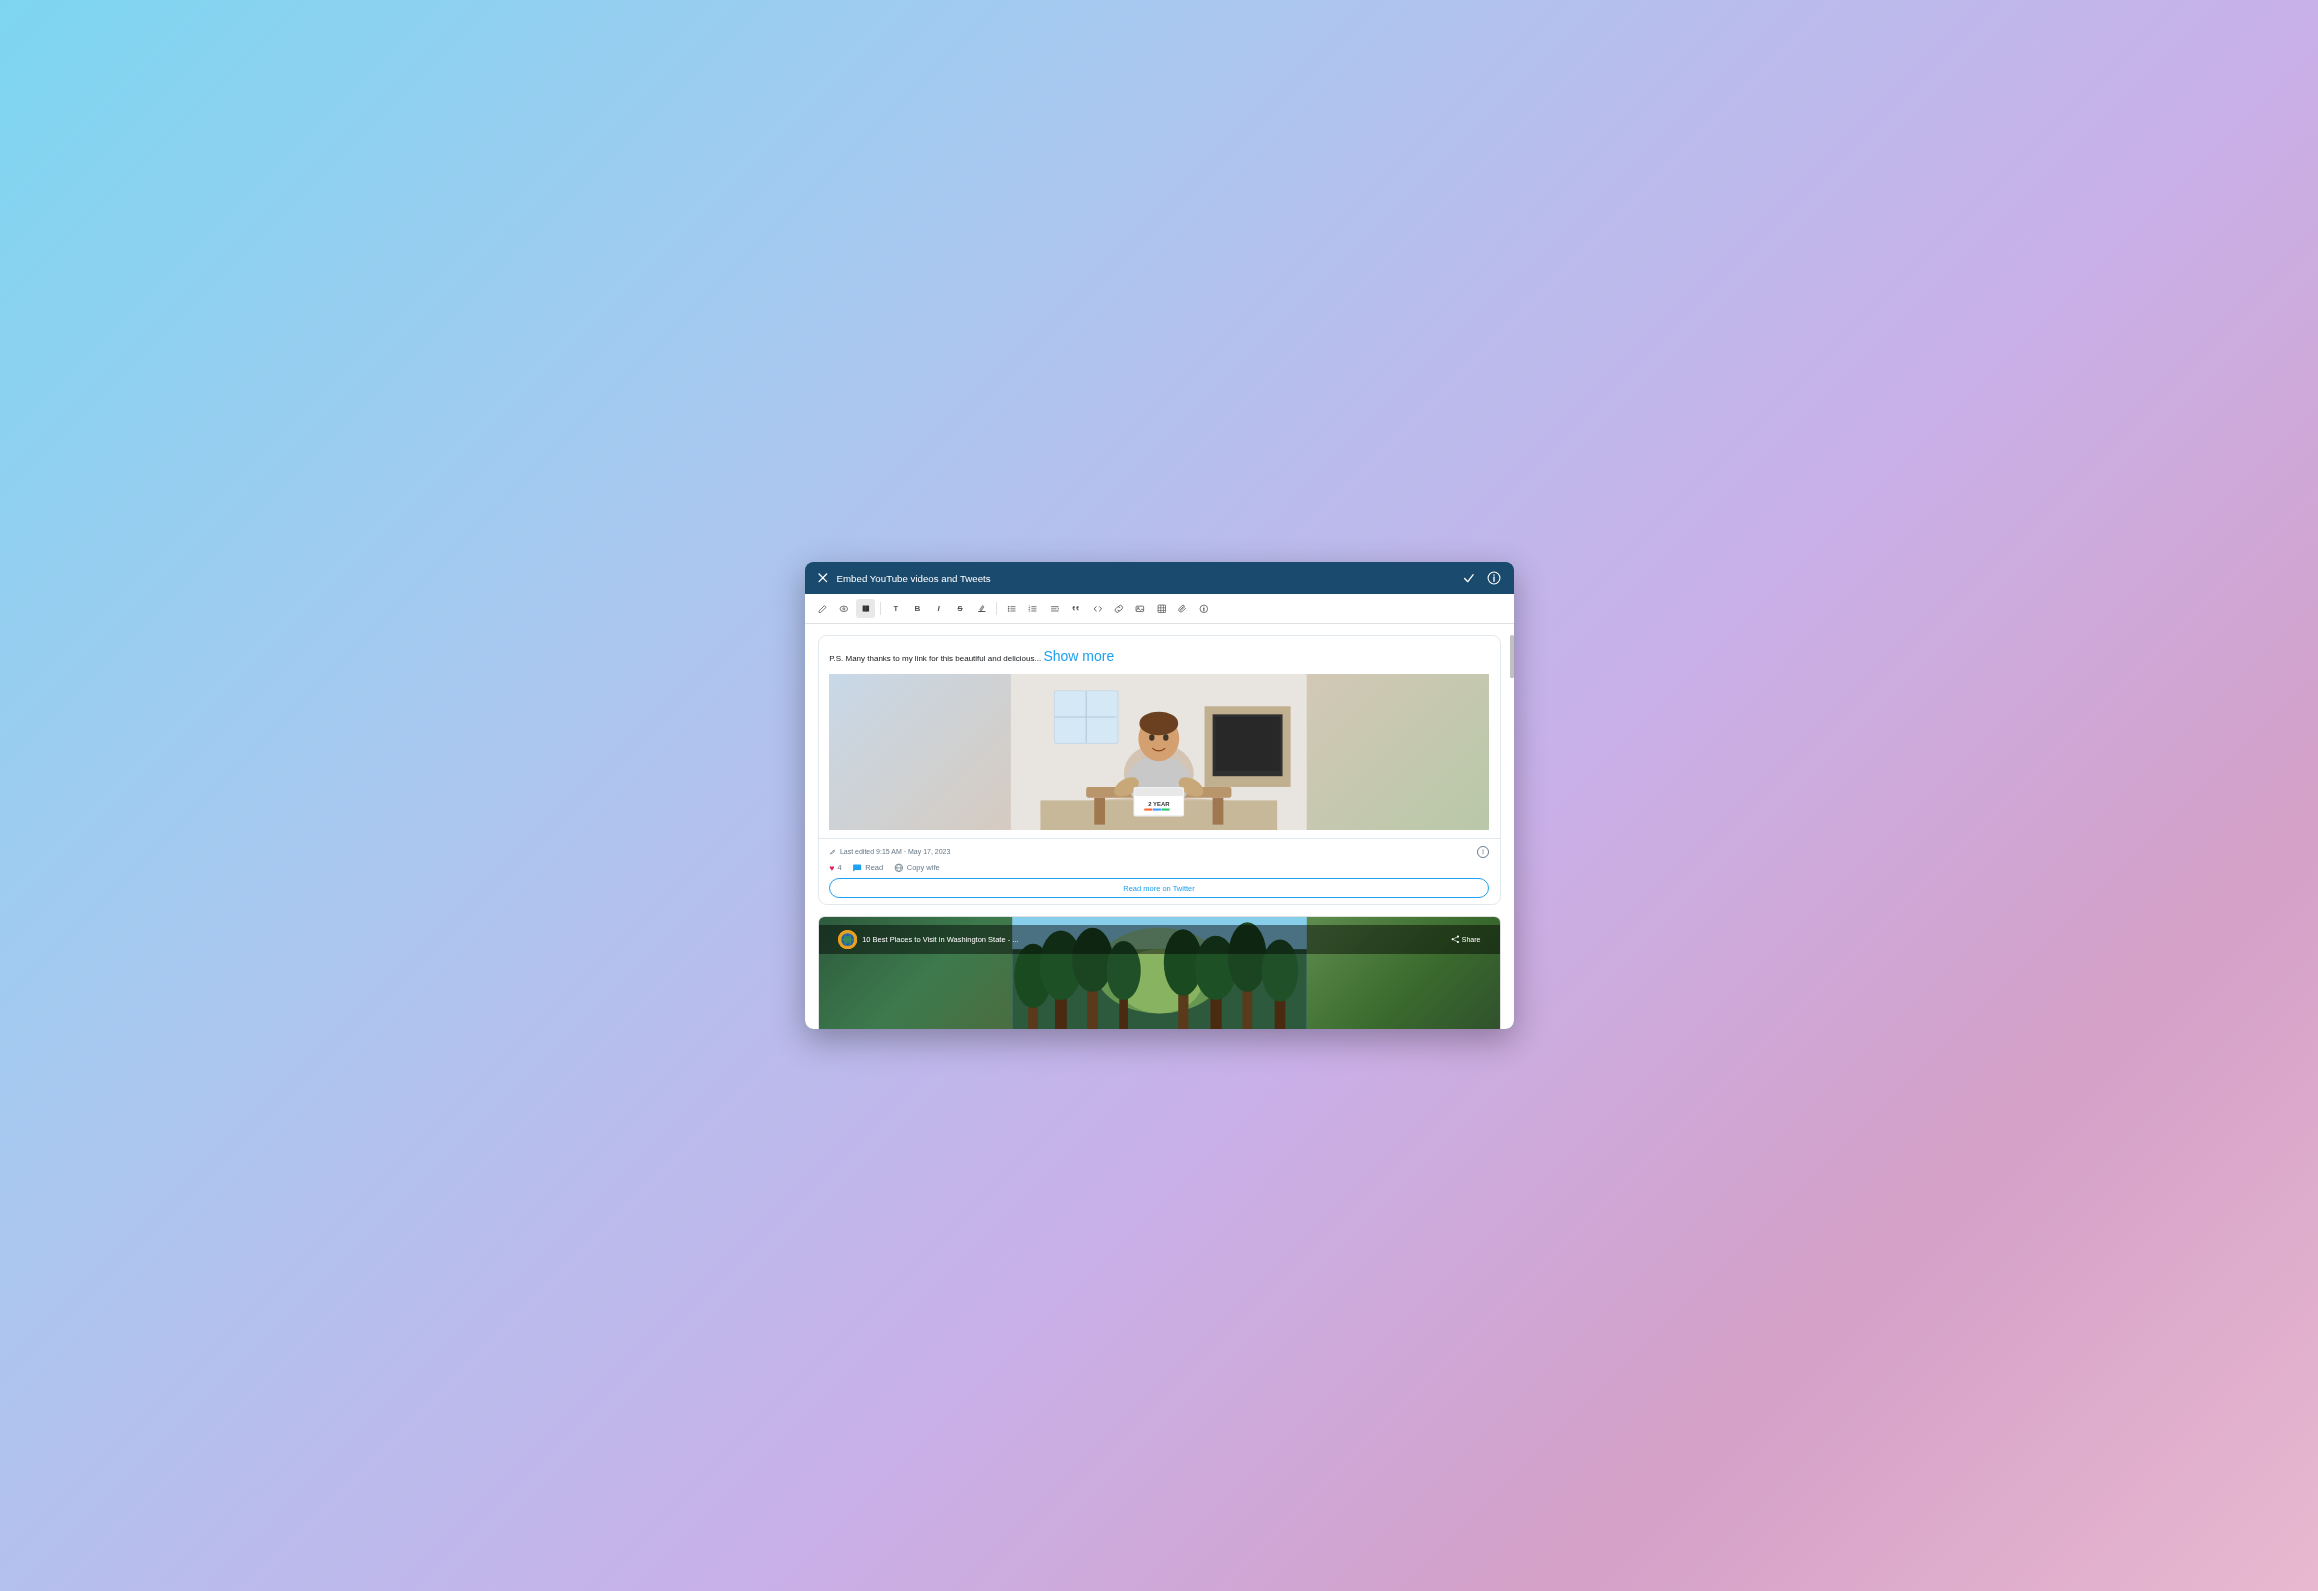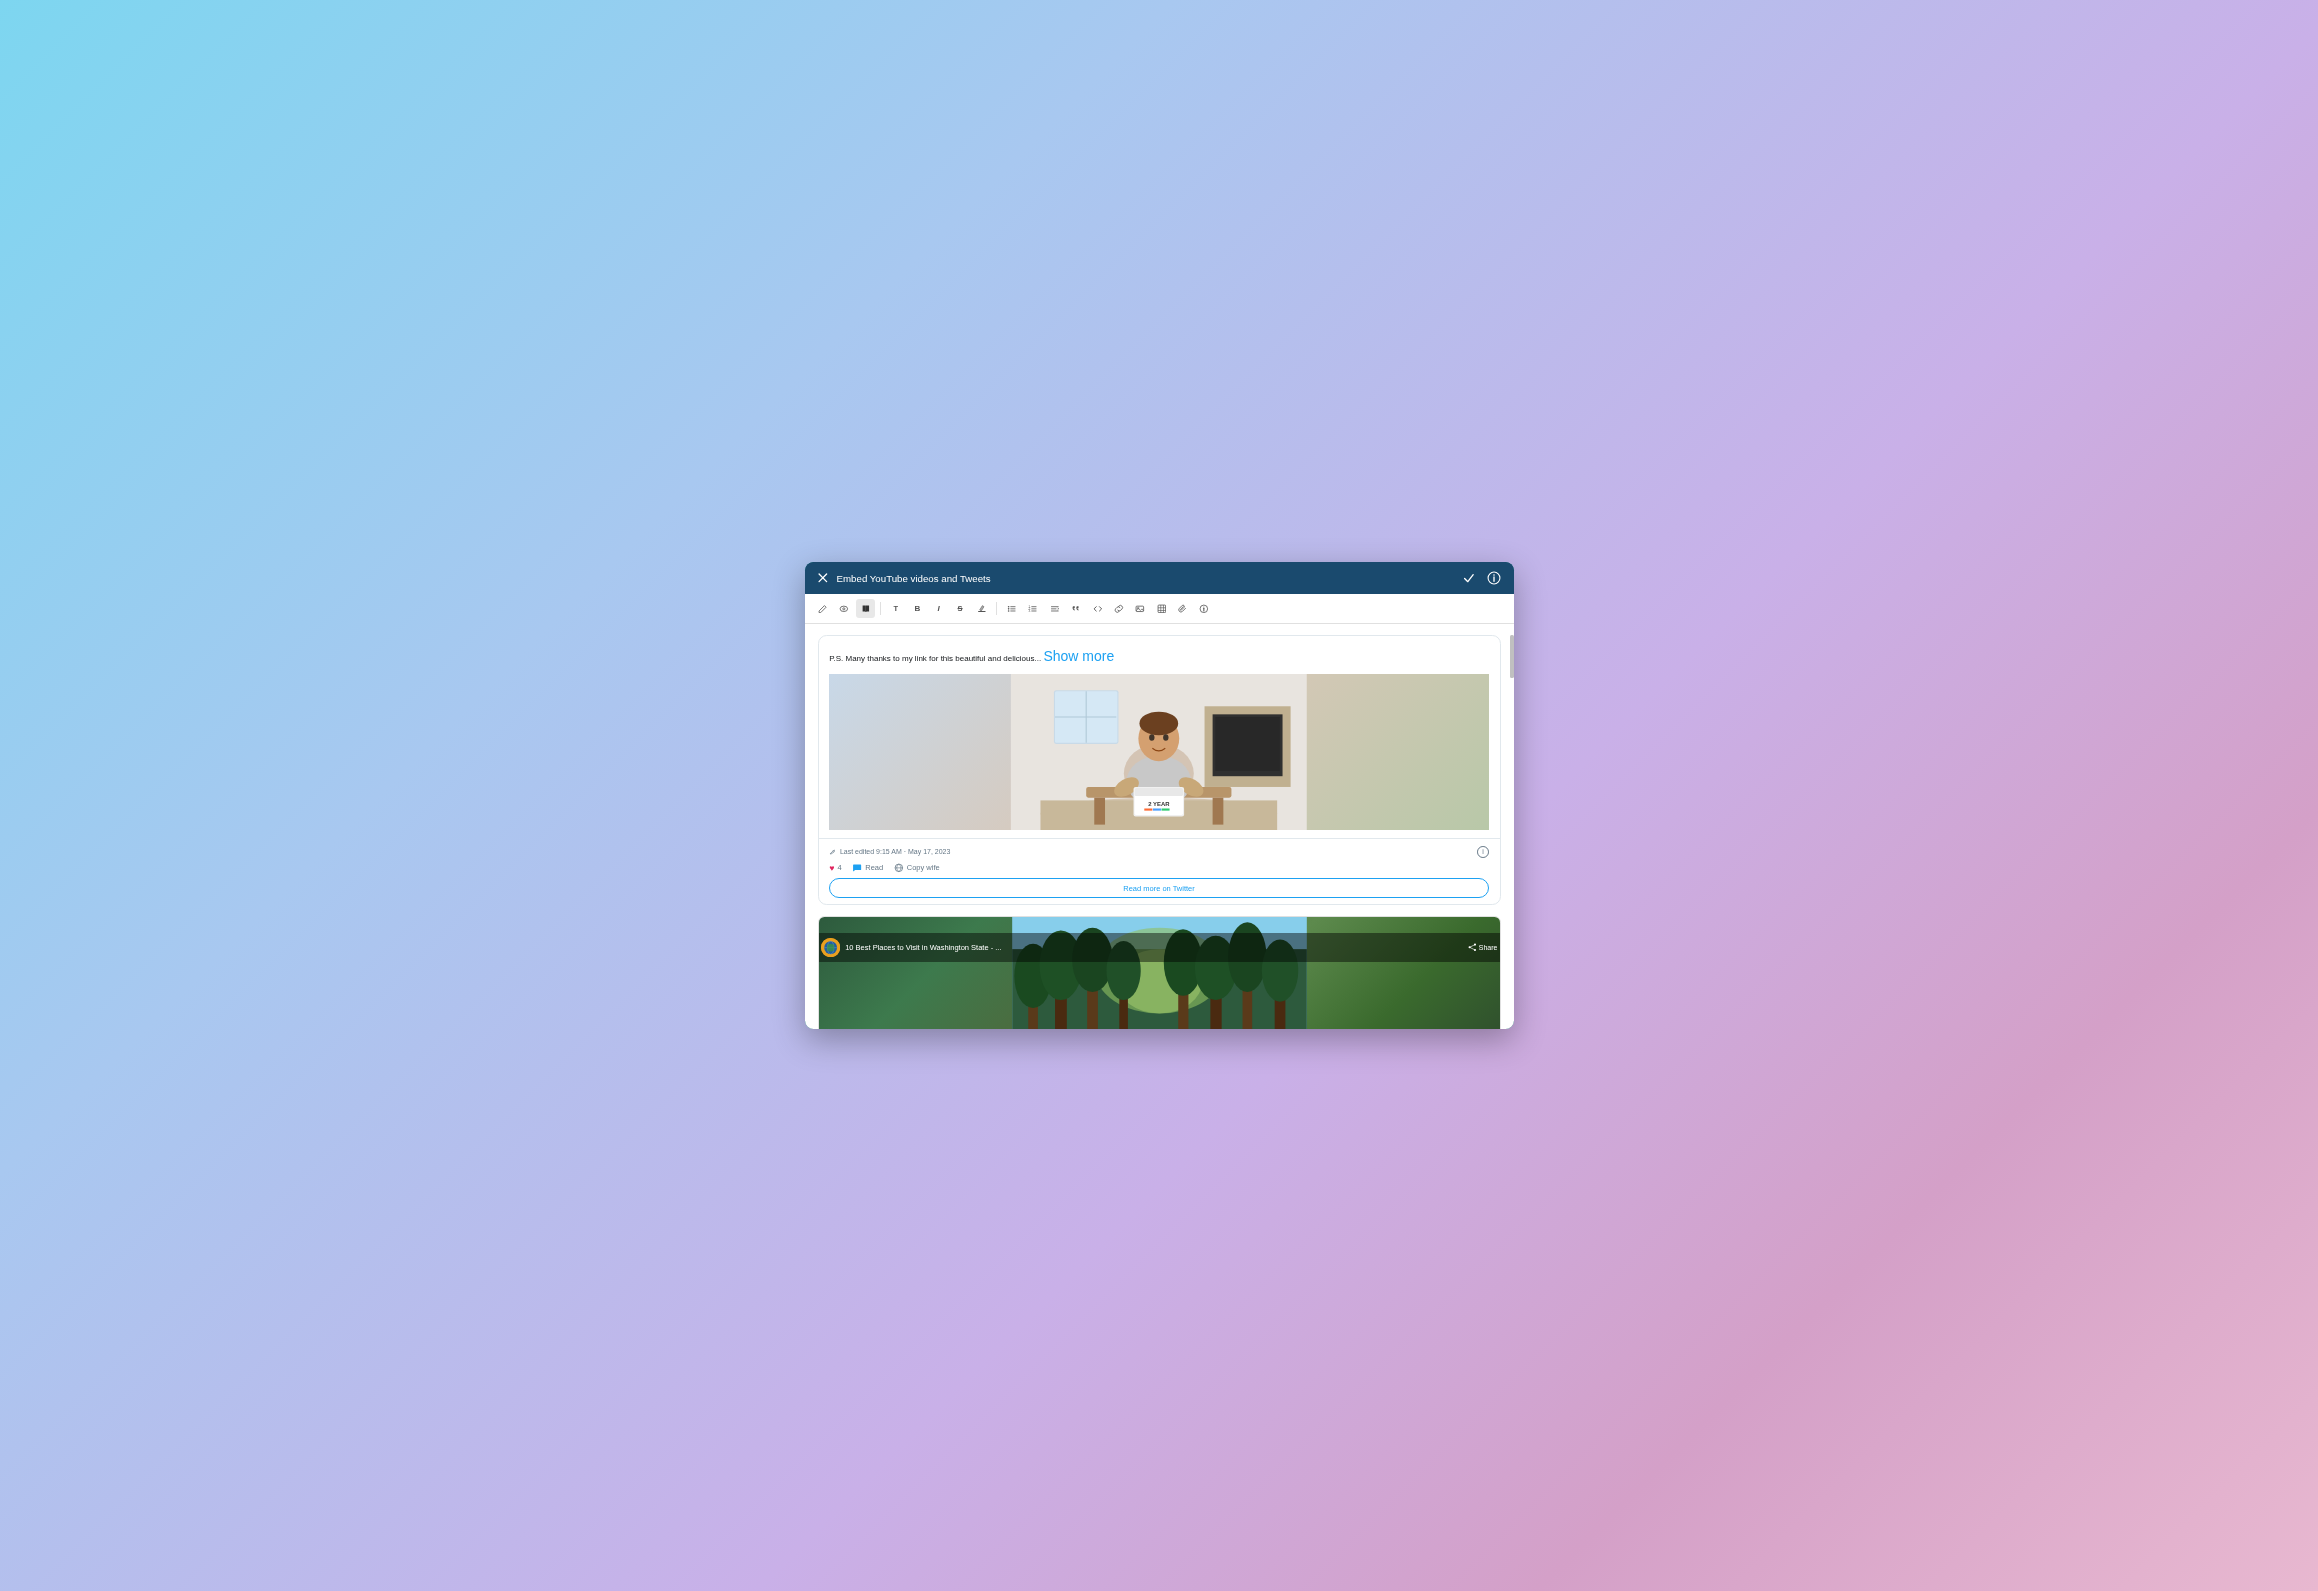--- a/index.html
+++ b/index.html
@@ -586,21 +586,21 @@
             <rect x="0" y="210" width="550" height="70" fill="rgba(0,0,0,0.35)"></rect>
 
             <text x="28" y="264" font-size="52" font-weight="900" fill="white" font-family="Arial Black, sans-serif" letter-spacing="4">WASH</text>
 
             <rect x="244" y="228" width="62" height="42" rx="10" fill="#ff0000"></rect>
             <polygon points="268,242 268,258 284,250" fill="white"></polygon>
 
             <text x="315" y="264" font-size="52" font-weight="900" fill="white" font-family="Arial Black, sans-serif" letter-spacing="4">GTON</text>
           </svg>
 
-          <div style="position:absolute;top:16px;left:0;right:0;height:29px;background:rgba(0,0,0,0.45);display:flex;align-items:center;padding:0 2px;gap:5.4px;">
+          <div style="position:absolute;top:8px;left:0;right:0;height:29px;background:rgba(0,0,0,0.45);display:flex;align-items:center;padding:0 19px;gap:5.4px;">
             <div class="yt-channel-icon">
               <svg width="19.3" height="19.3" viewBox="0 0 36 36" xmlns="http://www.w3.org/2000/svg">
                 <circle cx="18" cy="18" r="18" fill="#e8a020"></circle>
 
                 <circle cx="18" cy="18" r="12" fill="#2060a0"></circle>
                 <ellipse cx="18" cy="18" rx="6" ry="12" fill="none" stroke="#6090d0" stroke-width="1"></ellipse>
                 <line x1="6" y1="18" x2="30" y2="18" stroke="#6090d0" stroke-width="1"></line>
 
                 <path d="M12 12 Q18 10 24 12 Q26 18 24 24 Q18 26 12 24 Q10 18 12 12z" fill="#3a9a3a" opacity="0.7"></path>
               </svg>

